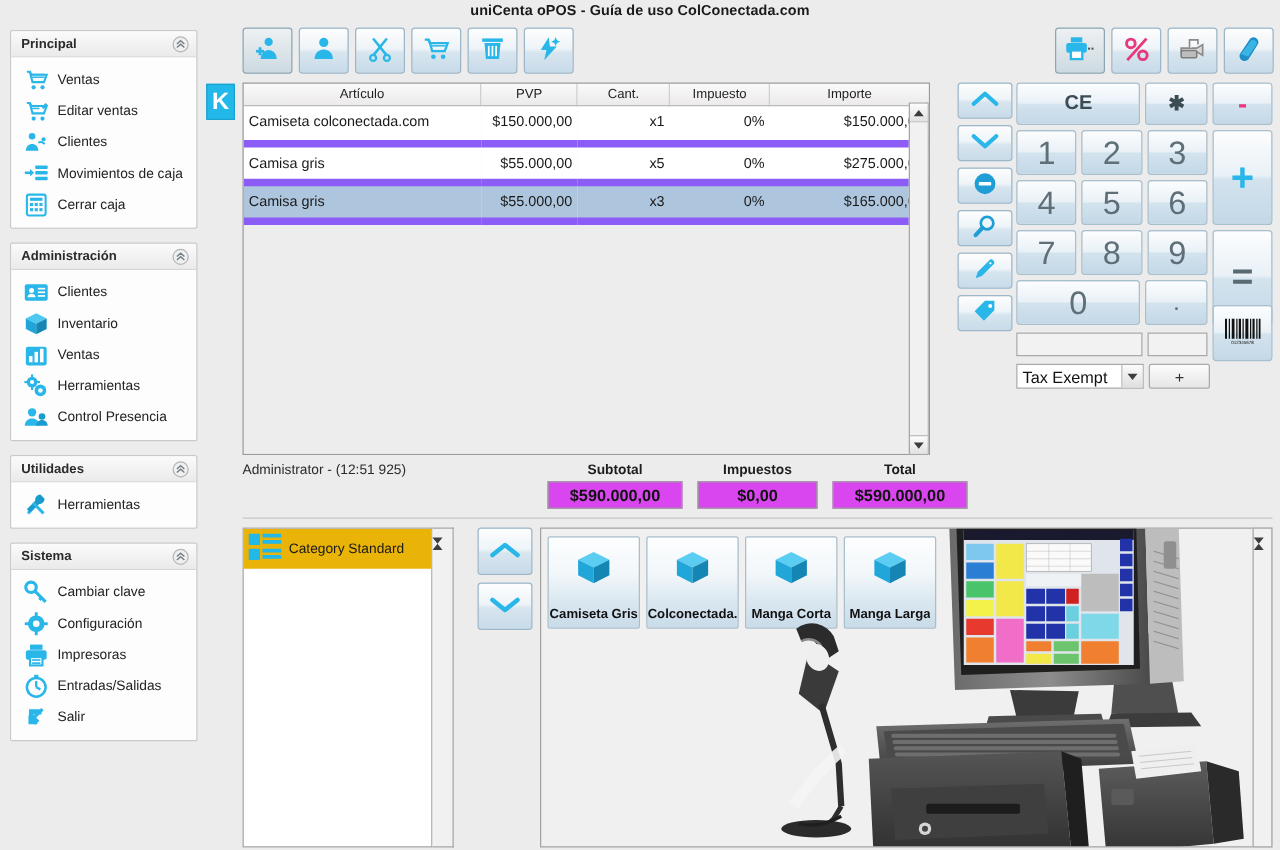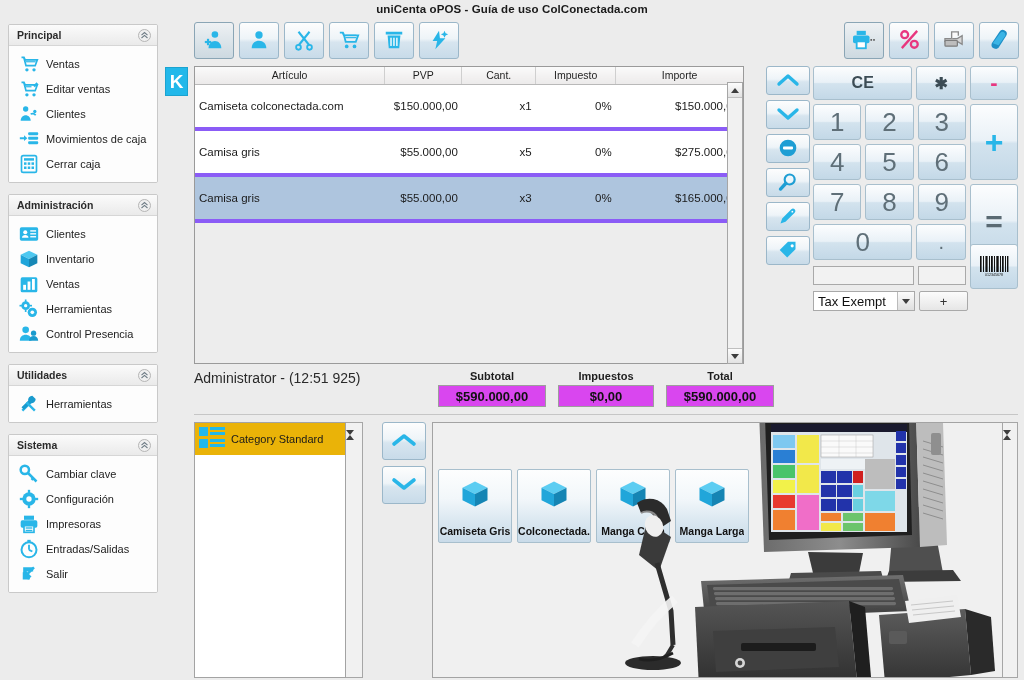--- a/index.html
+++ b/index.html
@@ -82,21 +82,21 @@
     border:1px solid #9a9a9a; background:#ededed; overflow:hidden;
   }
   table.tk{ width:100%; border-collapse:collapse; table-layout:fixed; }
   table.tk th{
     height:17px; background:linear-gradient(180deg,#fafafa,#eceaea);
     border-right:1px solid #cfcfcf; border-bottom:1px solid #b9b9b9;
     font-size:10.5px; font-weight:normal; color:#1f1f1f; text-align:center;
   }
   table.tk td{
     height:31px; font-size:11.5px; color:#1a1a1a; background:#fff;
-    border-bottom:4px solid #8b5cf6; padding:15px 4px;margin-left:48px;
+    border-bottom:6px solid #8b5cf6; padding:0 4px;margin-left:48px;
   }
   table.tk tr.sel td{ background:#aec5de; }
   .c-art{ text-align:left; } .c-num{ text-align:right; }
   .tk-blank{ background:#ededed; height:100%; }
 
   
   .vscroll{
     position:absolute; width:16px; border:1px solid #a6a6a6; background:#efefef;
   }
   .vscroll .sbtn{
@@ -152,21 +152,21 @@
     display:flex; align-items:center; justify-content:center; font-size:13px; color:#333; cursor:pointer;
   }
   .barbtn{
     width:48px; height:45px; border:1px solid #a8bfcd; border-radius:3px;
     background:linear-gradient(180deg,#fcfdfe 0%,#e9f1f7 48%,#d3e3ee 52%,#c3d8e7 100%);
     display:flex; align-items:center; justify-content:center; cursor:pointer;
   }
 
   
   .statusline{
-    position:absolute; left:6px; top:352px; font-size:14px; color:#2a2a2a;
+    position:absolute; left:6px; top:352px; font-size:11px; color:#2a2a2a;
   }
   .totals{ position:absolute; left:250px; top:352px; display:flex; gap:12px; }
   .totcell{ text-align:center; }
   .totlabel{ font-size:11px; font-weight:bold; color:#1d1d1d; margin-bottom:3px; }
   .totbox{
     border:1px solid #9d9d9d; background:#d946ef; height:22px;
     display:flex; align-items:center; justify-content:center;
     font-size:13px; font-weight:bold; color:#111;
   }
 
@@ -190,21 +190,21 @@
   }
   .prodpane{
     position:absolute; left:238px; top:0; width:586px; height:256px;
     border:1px solid #a3a3a3; background:#f0f0f0; overflow:hidden;
   }
   .prodrow{ display:flex; gap:5px; padding:6px 0 0 5px; }
   .prodbtn{
     width:74px; height:74px; border:1px solid #a8bfcd; border-radius:2px;
     background:linear-gradient(180deg,#fdfefe 0%,#f2f7fa 40%,#dbe8f1 70%,#c9dbe9 100%);
     display:flex; flex-direction:column; align-items:center; justify-content:space-between;
-    padding:9px 2px 5px 2px; cursor:pointer;margin-top:40px;
+    padding:9px 2px 5px 2px; cursor:pointer;
   }
   .prodname{ font-size:10.5px; font-weight:bold; color:#111; text-align:center; white-space:nowrap;
              overflow:hidden; }
 
   
   .photo{ position:absolute; left:180px; top:-28px; width:390px; height:300px; }
 
   .vsb-right{
     position:absolute; right:0; top:0; width:16px; height:256px;
     border:1px solid #a6a6a6; background:#f1f1f1;

